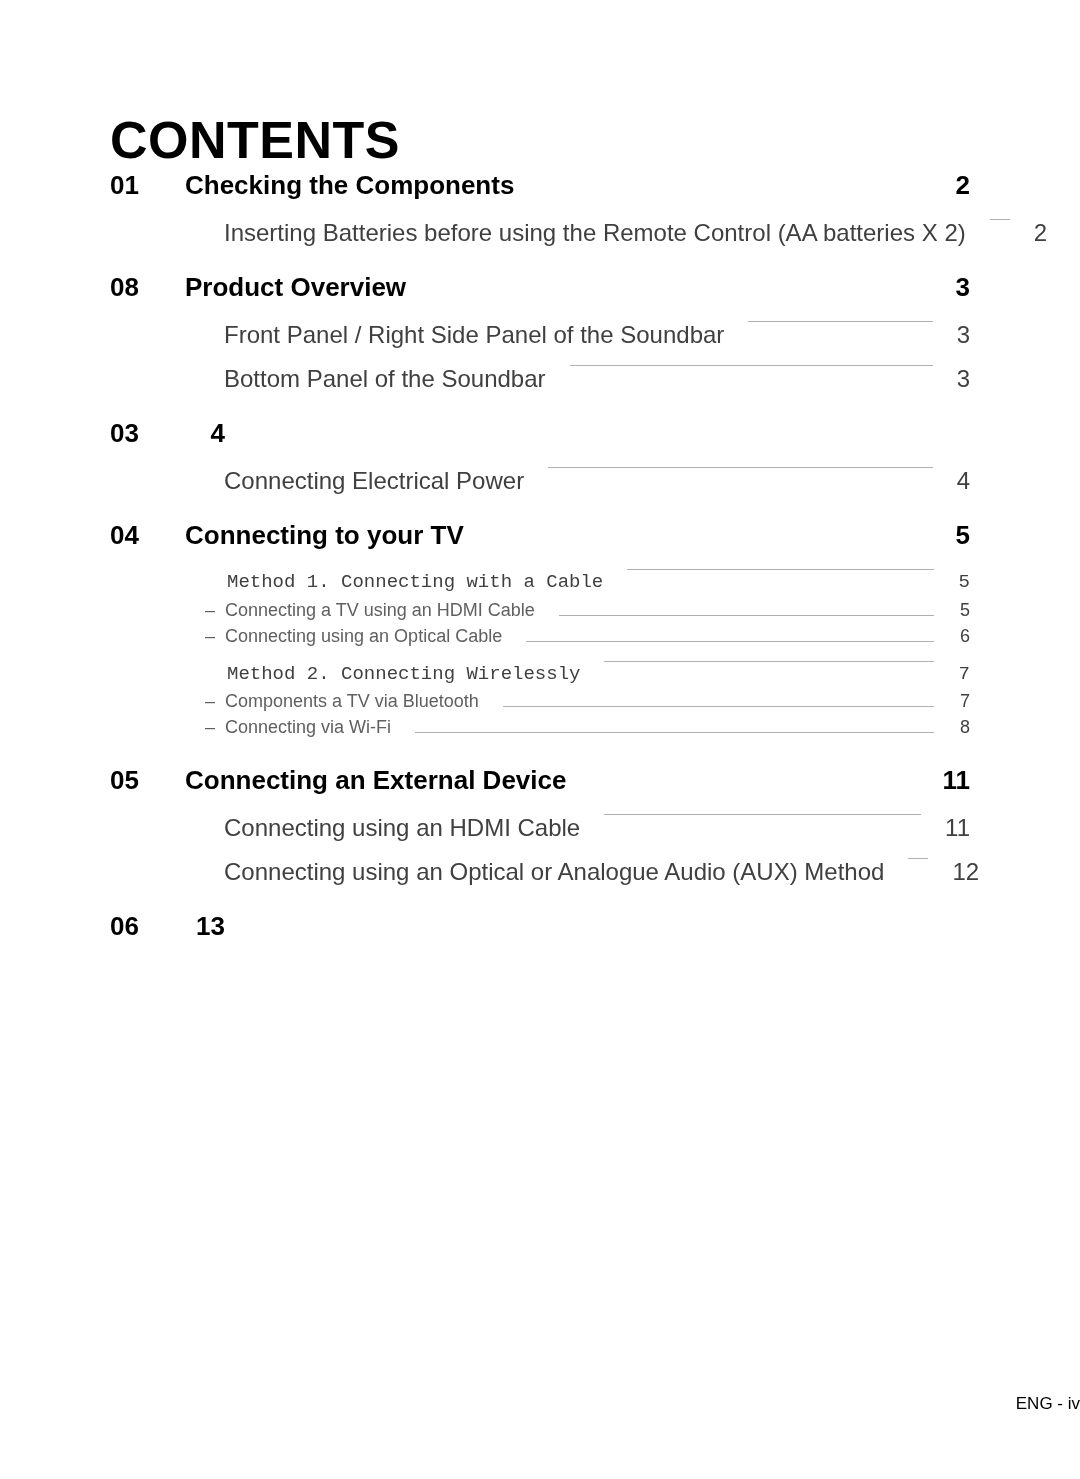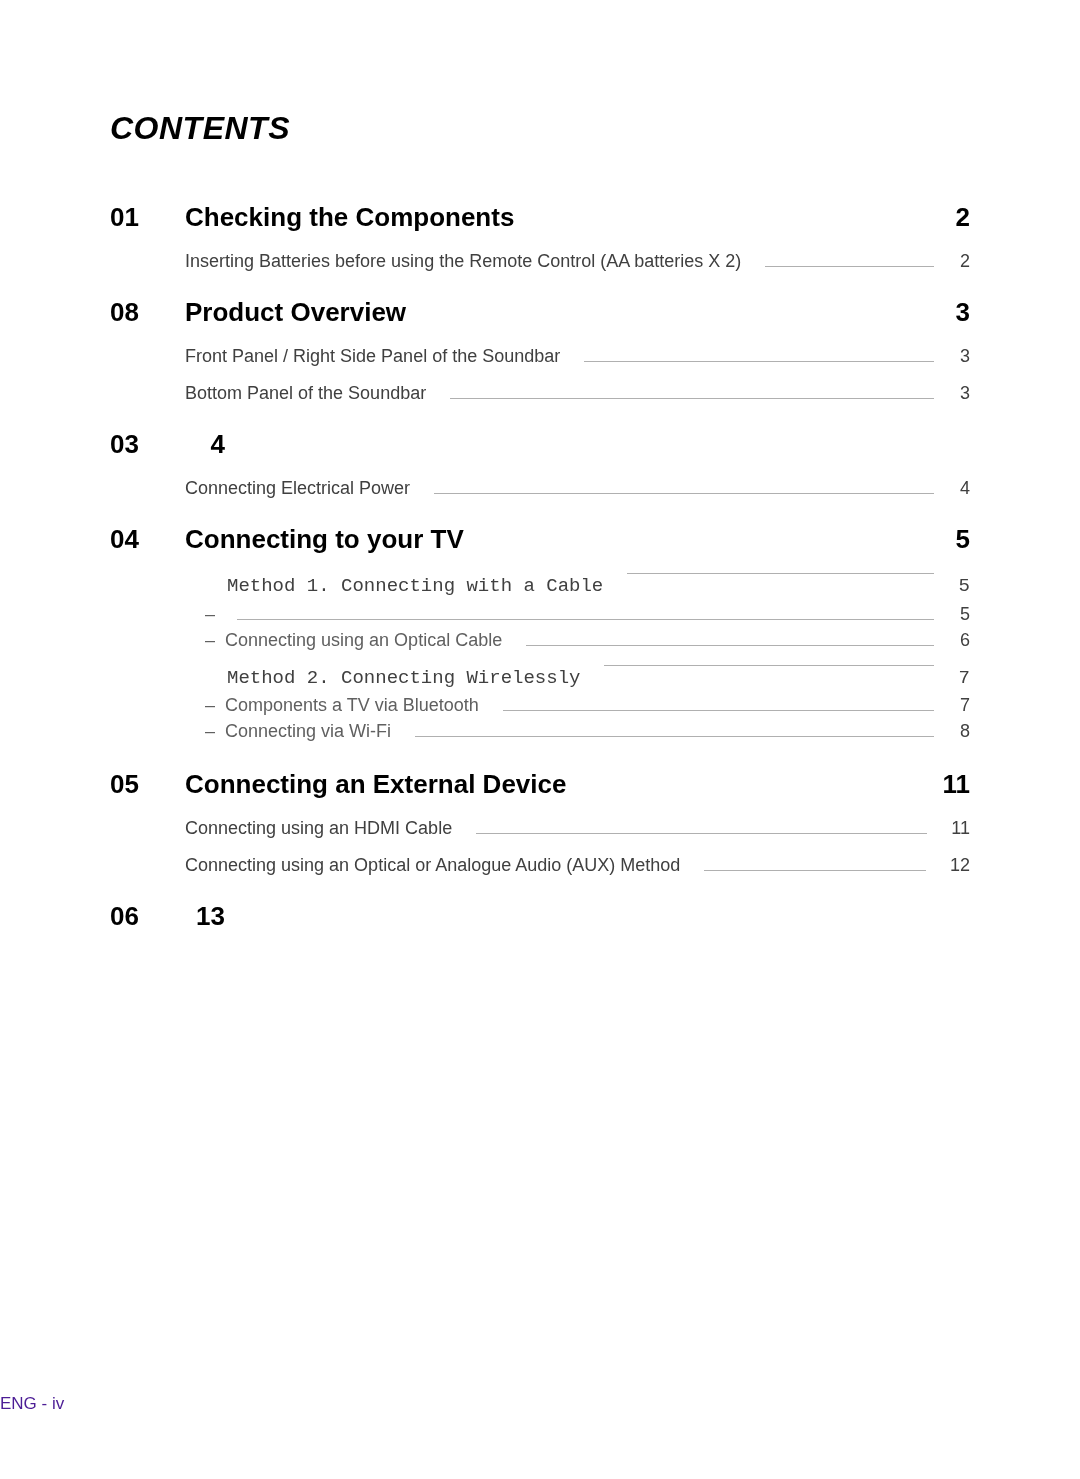--- a/index.html
+++ b/index.html
@@ -10,25 +10,23 @@
     body {
       width: 1080px;
       height: 1479px;
       background: #ffffff;
       font-family: Arial, Helvetica, sans-serif;
       color: #000000;
       padding: 110px 110px 50px 110px;
       position: relative;
     }
     .contents-title {
-      font-size: 32px;
+      font-size: 52px;
       font-weight: bold;
       letter-spacing: 0.5px;
-      margin-bottom: 55px;
-      font-style: italic;
     }
     .section-header {
       display: flex;
       align-items: baseline;
       margin-top: 25px;
       margin-bottom: 18px;
     }
     .section-header.first {
       margin-top: 0;
     }
@@ -44,24 +42,24 @@
       font-weight: bold;
     }
     .section-page {
       font-size: 26px;
       font-weight: bold;
       text-align: right;
       min-width: 40px;
     }
     .toc-row {
       display: flex;
-      align-items: flex-end;
-      margin-left: 75px;
+      align-items: flex-start;
+      margin-left: 114px;
       margin-bottom: 16px;
-      font-size: 18px;
+      font-size: 24px;
       color: #404040;
     }
     .toc-label {
       flex-shrink: 0;
       padding-right: 12px;
     }
     .toc-leader {
       flex: 1;
       border-bottom: 1px solid #b0b0b0;
       margin: 0 12px 5px 12px;
@@ -96,23 +94,23 @@
     }
     .sub-bullet {
       width: 20px;
       flex-shrink: 0;
     }
     .footer {
       position: absolute;
       bottom: 65px;
       left: 0;
       right: 0;
-      text-align: left;
+      text-align: right;
       font-size: 17px;
-      color: #4c1d95;
+      color: #000000;
     }
   </style>
 </head>
 <body>
 
 <div class="contents-title">CONTENTS</div>
 
 <div class="section-header first">
   <div class="section-number">01</div>
   <div class="section-title">Checking the Components</div>
@@ -157,20 +155,21 @@
 </div>
 
 <div class="sub-block">
   <div class="sub-row">
     <span class="toc-label">Method 1. Connecting with a Cable</span>
     <span class="toc-leader"></span>
     <span class="toc-page">5</span>
   </div>
   <div class="sub-sub-row">
     <span class="sub-bullet">–</span>
+    <span class="toc-label">Connecting a TV using an HDMI Cable</span>
     <span class="toc-leader"></span>
     <span class="toc-page">5</span>
   </div>
   <div class="sub-sub-row">
     <span class="sub-bullet">–</span>
     <span class="toc-label">Connecting using an Optical Cable</span>
     <span class="toc-leader"></span>
     <span class="toc-page">6</span>
   </div>
 </div>

